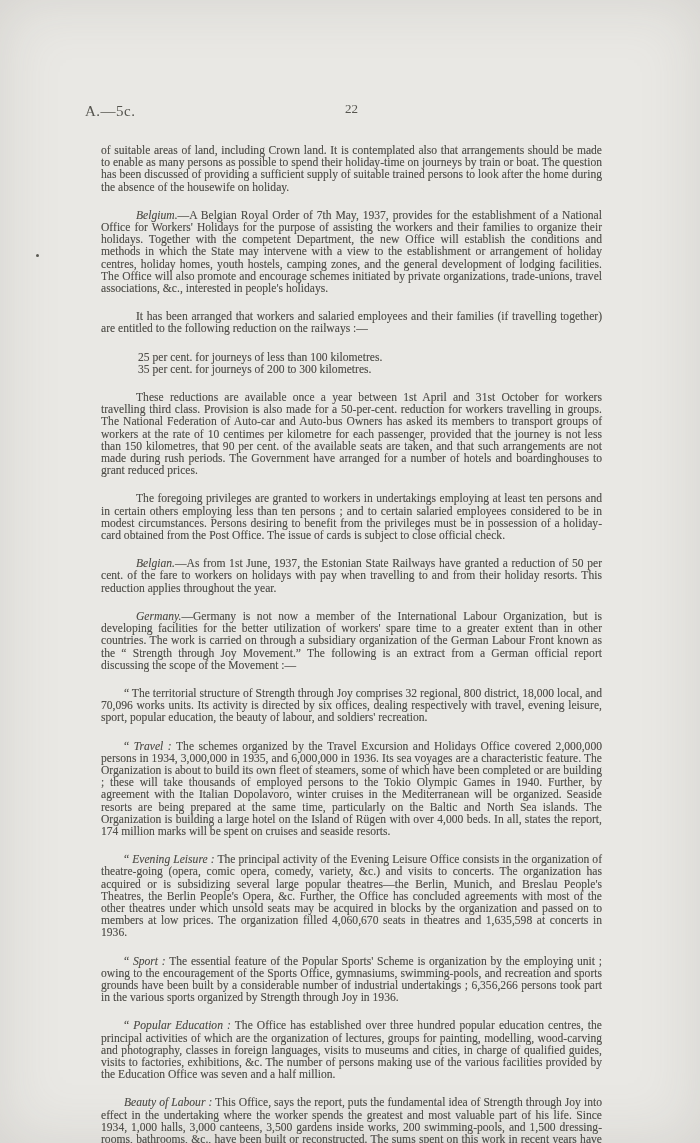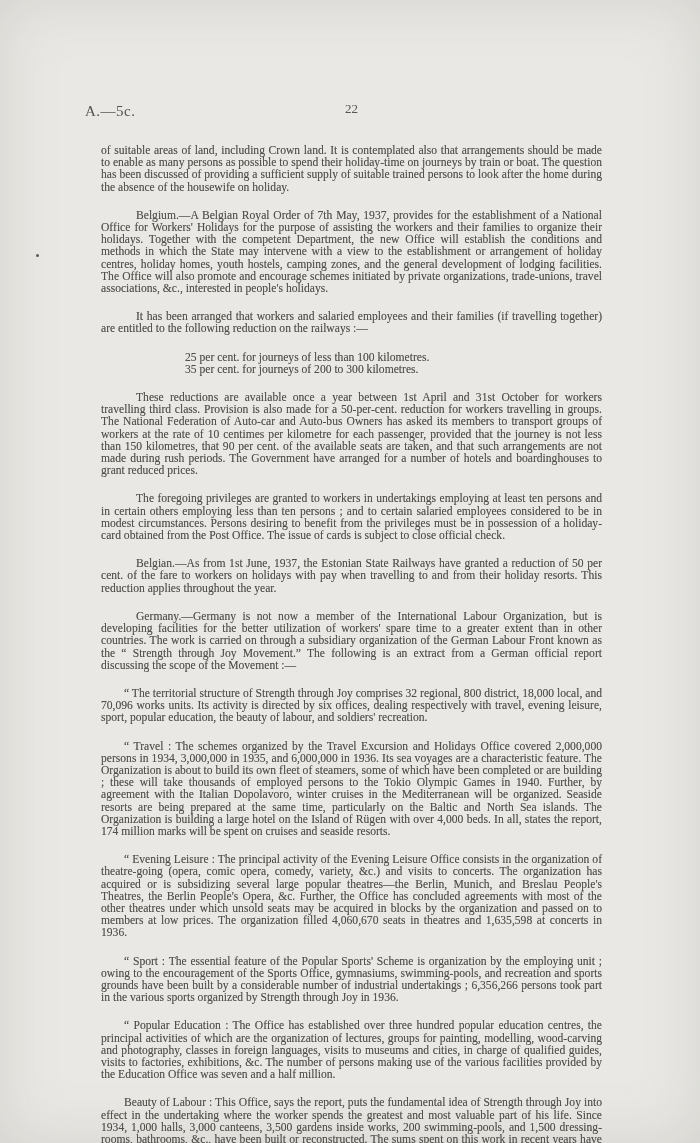--- a/index.html
+++ b/index.html
@@ -25,24 +25,24 @@
   }
   .content{
     position:absolute;left:85px;top:129px;width:533px;
     font-size:11.6px;line-height:12.2px;
     text-align:justify;
     text-shadow:0 0 0.5px rgba(90,88,82,0.45);
   }
   .content p{margin:16px;padding:0;}
   .para{text-indent:35px;}
   .para.no-indent{text-indent:0;}
-  .list{margin-left:100px;text-align:left;}
+  .list{margin-left:53px;text-align:left;}
   .list-item{white-space:nowrap;}
   .quote{margin-left:65px;text-indent:23px;}
-  .it{}
+  .it{font-style:italic;}
   .ink-speck{
     position:absolute;left:36px;top:254px;width:3px;height:3px;
     background:#5a5952;border-radius:50%;
   }
 </style>
 </head>
 <body>
 
 <div class="page">
   <div class="ink-speck"></div>

